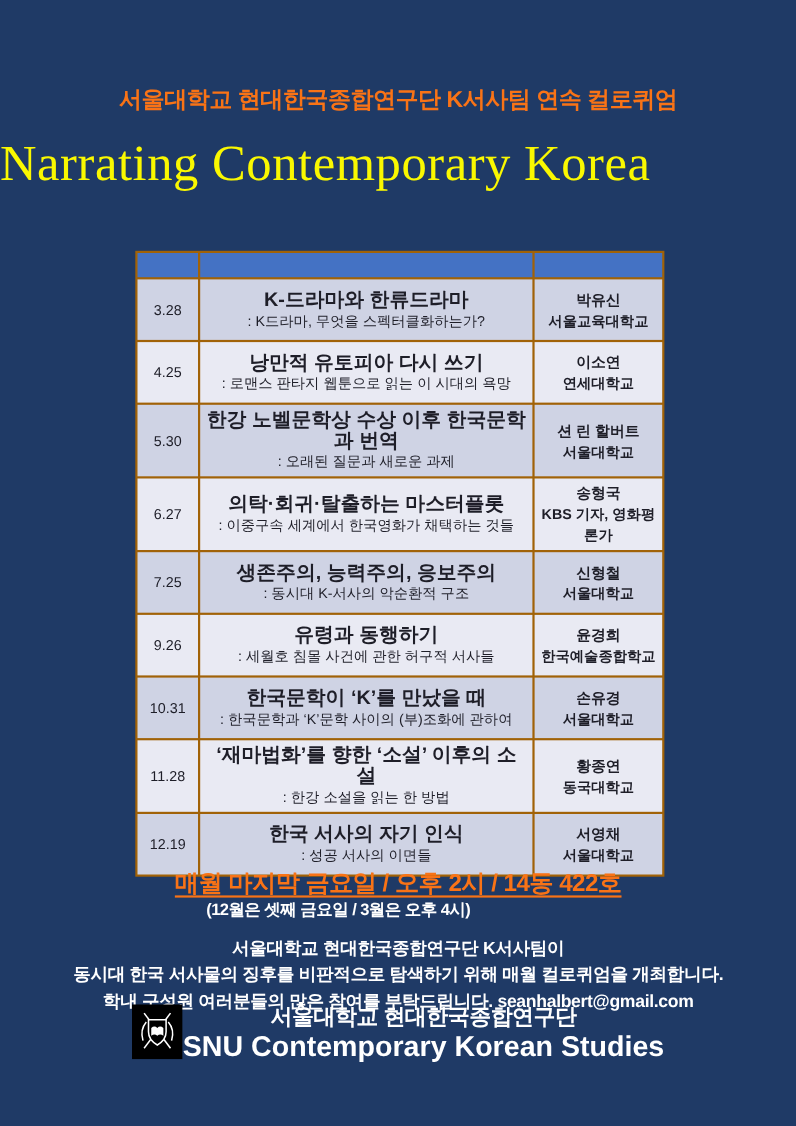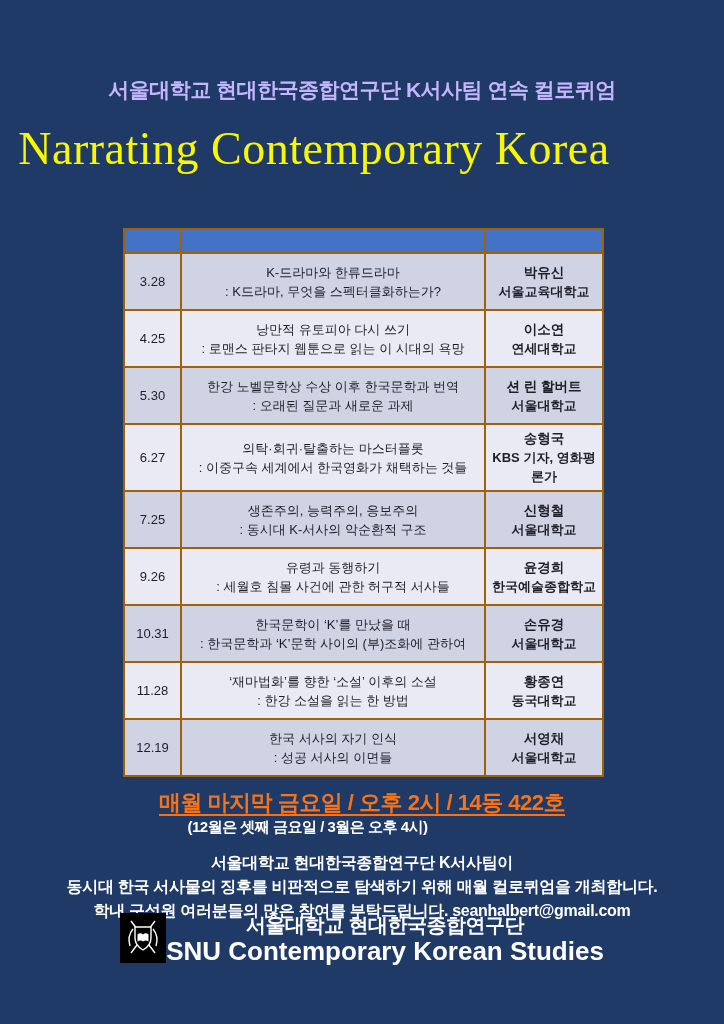--- a/index.html
+++ b/index.html
@@ -5,26 +5,26 @@
   html, body { margin:0; padding:0; }
   body {
     width:724px; height:1024px;
     background:#1F3A66;
     font-family:"Liberation Sans", sans-serif;
     position:relative;
     overflow:hidden;
   }
   .series-label {
     position:absolute; top:76px; left:0; width:724px;
-    text-align:center; color:#c4b5fd;
+    text-align:center; color:#f97316;
     font-size:21px; font-weight:700; letter-spacing:-0.5px;
   }
   .main-title {
     position:absolute; top:122px; left:0; width:628px;
-    text-align:center; color:#FAF800;
+    color:#FAF800;
     font-family:"Liberation Serif", serif;
     font-size:46px; font-weight:400; letter-spacing:0.5px;
   }
   .schedule-table {
     position:absolute; top:228px; left:123px; width:481px;
     box-sizing:border-box;
     background:#a16207;
     padding:2px;
     display:flex; flex-direction:column; gap:2px;
   }
@@ -41,21 +41,21 @@
     align-items:center; justify-content:center;
     text-align:center;
     color:#1E1E28;
     padding:4px 6px;
     box-sizing:border-box;
   }
   .t-header .cell { padding:0; }
   .t-row.dark .cell  { background:#CFD3E4; }
   .t-row.light .cell { background:#E9EAF3; }
   .c-date { font-size:13px; font-weight:400; }
-  .topic-title    { font-size:13px; font-weight:400; line-height:19px; }
+  .topic-title    { font-size:18px; font-weight:700; line-height:19px; }
   .topic-subtitle { font-size:13px;   font-weight:400; line-height:19px; }
   .speaker-name        { font-size:13.5px; font-weight:700; line-height:19px; }
   .speaker-affiliation { font-size:13px;   font-weight:700; line-height:19px; }
   .venue-main {
     position:absolute; top:788px; left:0; width:724px;
     text-align:center; color:#f97316;
     font-size:22px; font-weight:700; letter-spacing:-0.5px;
     text-decoration:underline;
     text-underline-offset:4px;
   }

